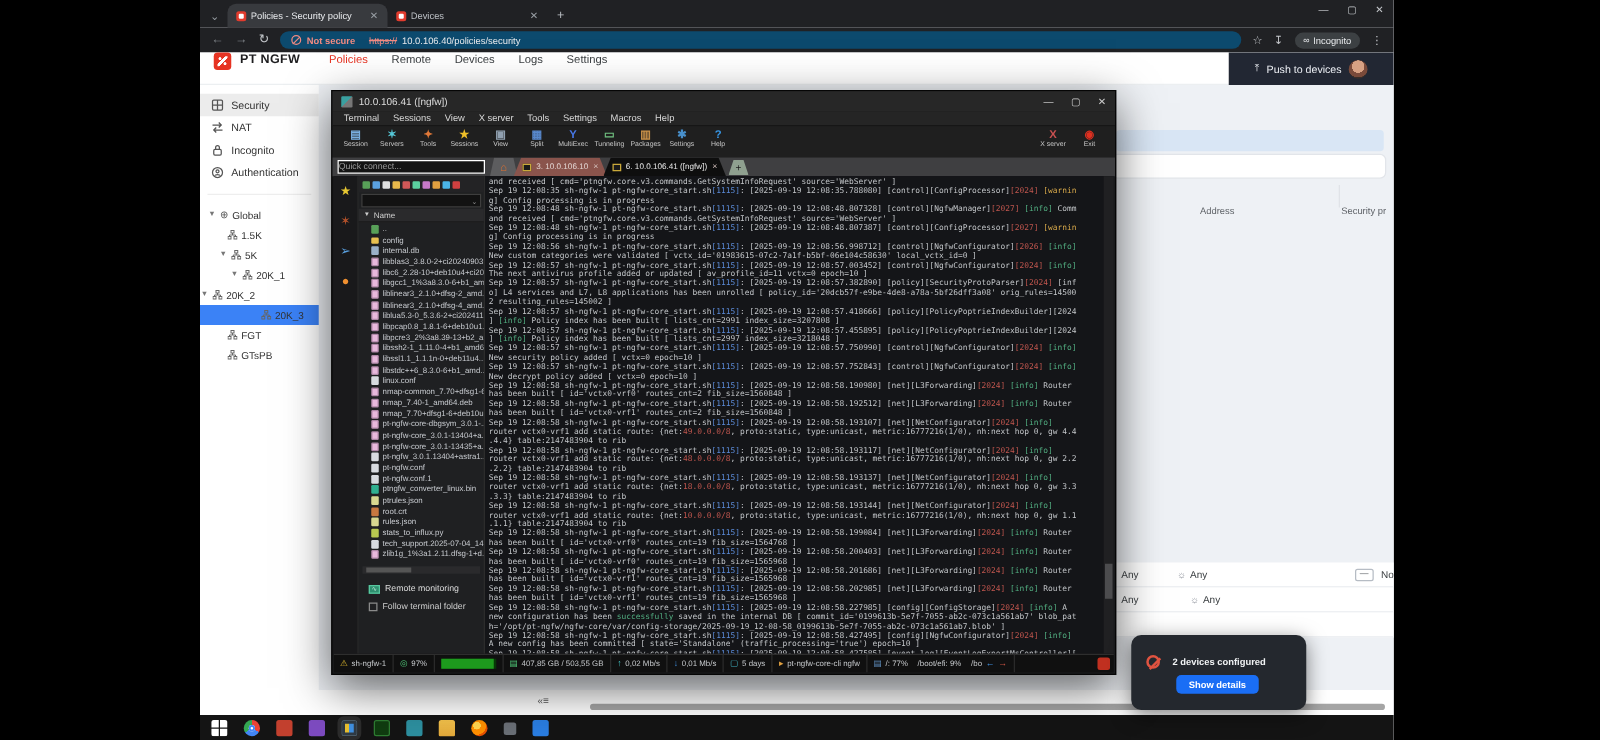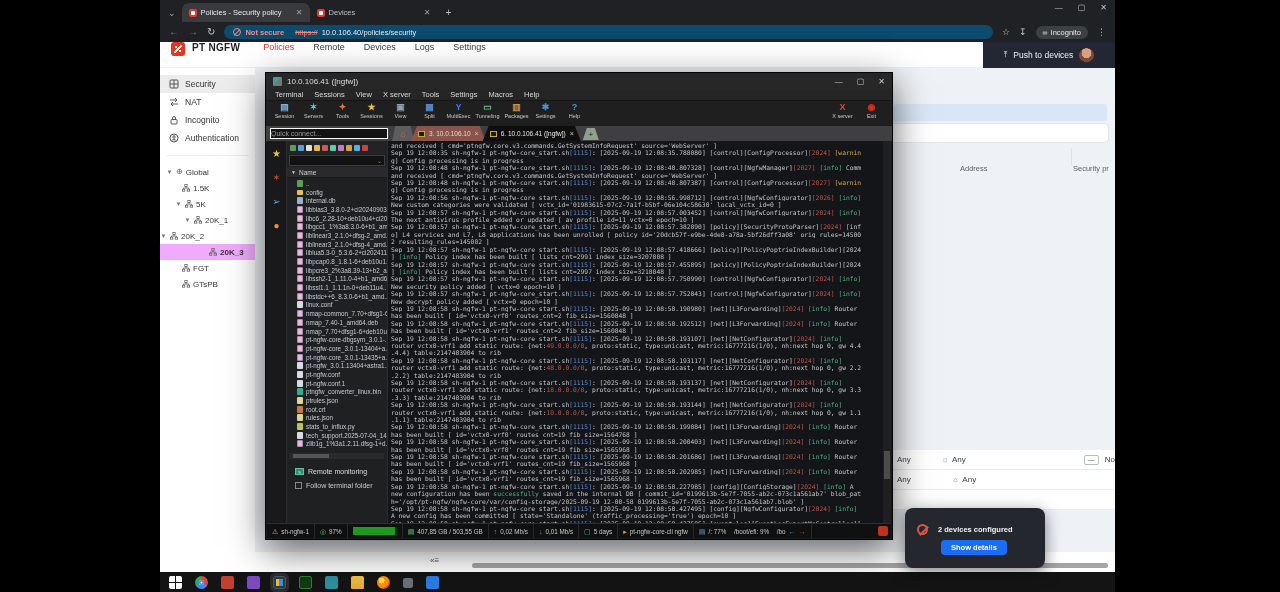--- a/index.html
+++ b/index.html
@@ -46,21 +46,21 @@
   .pushpanel{position:absolute;top:42px;right:0;width:132px;height:26px;background:#222733;display:flex;align-items:center;justify-content:center;gap:6px;color:#eceff4;font-size:8.5px;z-index:2}
   .pushicon{font-size:8px;color:#eceff4}
   .avatar{width:15px;height:15px;border-radius:50%;background:radial-gradient(circle at 50% 35%,#d8a183 0 40%,#7a4a3a 41% 70%,#3a2d28 71%);flex:none}
 
   .sidebar{position:absolute;top:68px;left:0;width:95px;bottom:40px;background:#fff;z-index:1}
   .snav{display:flex;align-items:center;gap:6px;height:18px;padding-left:9px;font-size:8.5px;color:#333}
   .snav.active{background:#ececec}
   .snav svg{flex:none}
   .sdivider{height:1px;background:#eee;margin:8px 6px}
   .treerow{display:flex;align-items:center;gap:3px;height:16px;font-size:8px;color:#333;white-space:nowrap}
-  .treerow.active{background:#f0abfc;font-weight:bold}
+  .treerow.active{background:#3b82f6;font-weight:normal}
   .chev{font-size:6px;color:#777;width:7px;text-align:center}
   .gicon{font-size:8px;color:#555;line-height:1}
   .sicon{line-height:0}
 
   .content{position:absolute;top:68px;left:95px;right:0;bottom:40px;background:#eef1f5}
   .banner{position:absolute;left:638px;top:36px;width:214px;height:17px;background:#d9e6f5;border-radius:3px}
   .card{position:absolute;left:634px;top:55px;width:220px;height:20px;background:#fff;border:1px solid #e2e5ea;border-radius:5px}
   .thead-group{position:absolute;left:600px;top:77px;font-size:7px;font-weight:bold;color:#3c4043}
   .thead{position:absolute;top:96px;font-size:7.5px;color:#5f6368}
   .tcol-divider{position:absolute;left:816px;top:80px;width:1px;height:18px;background:#e0e3e8}

